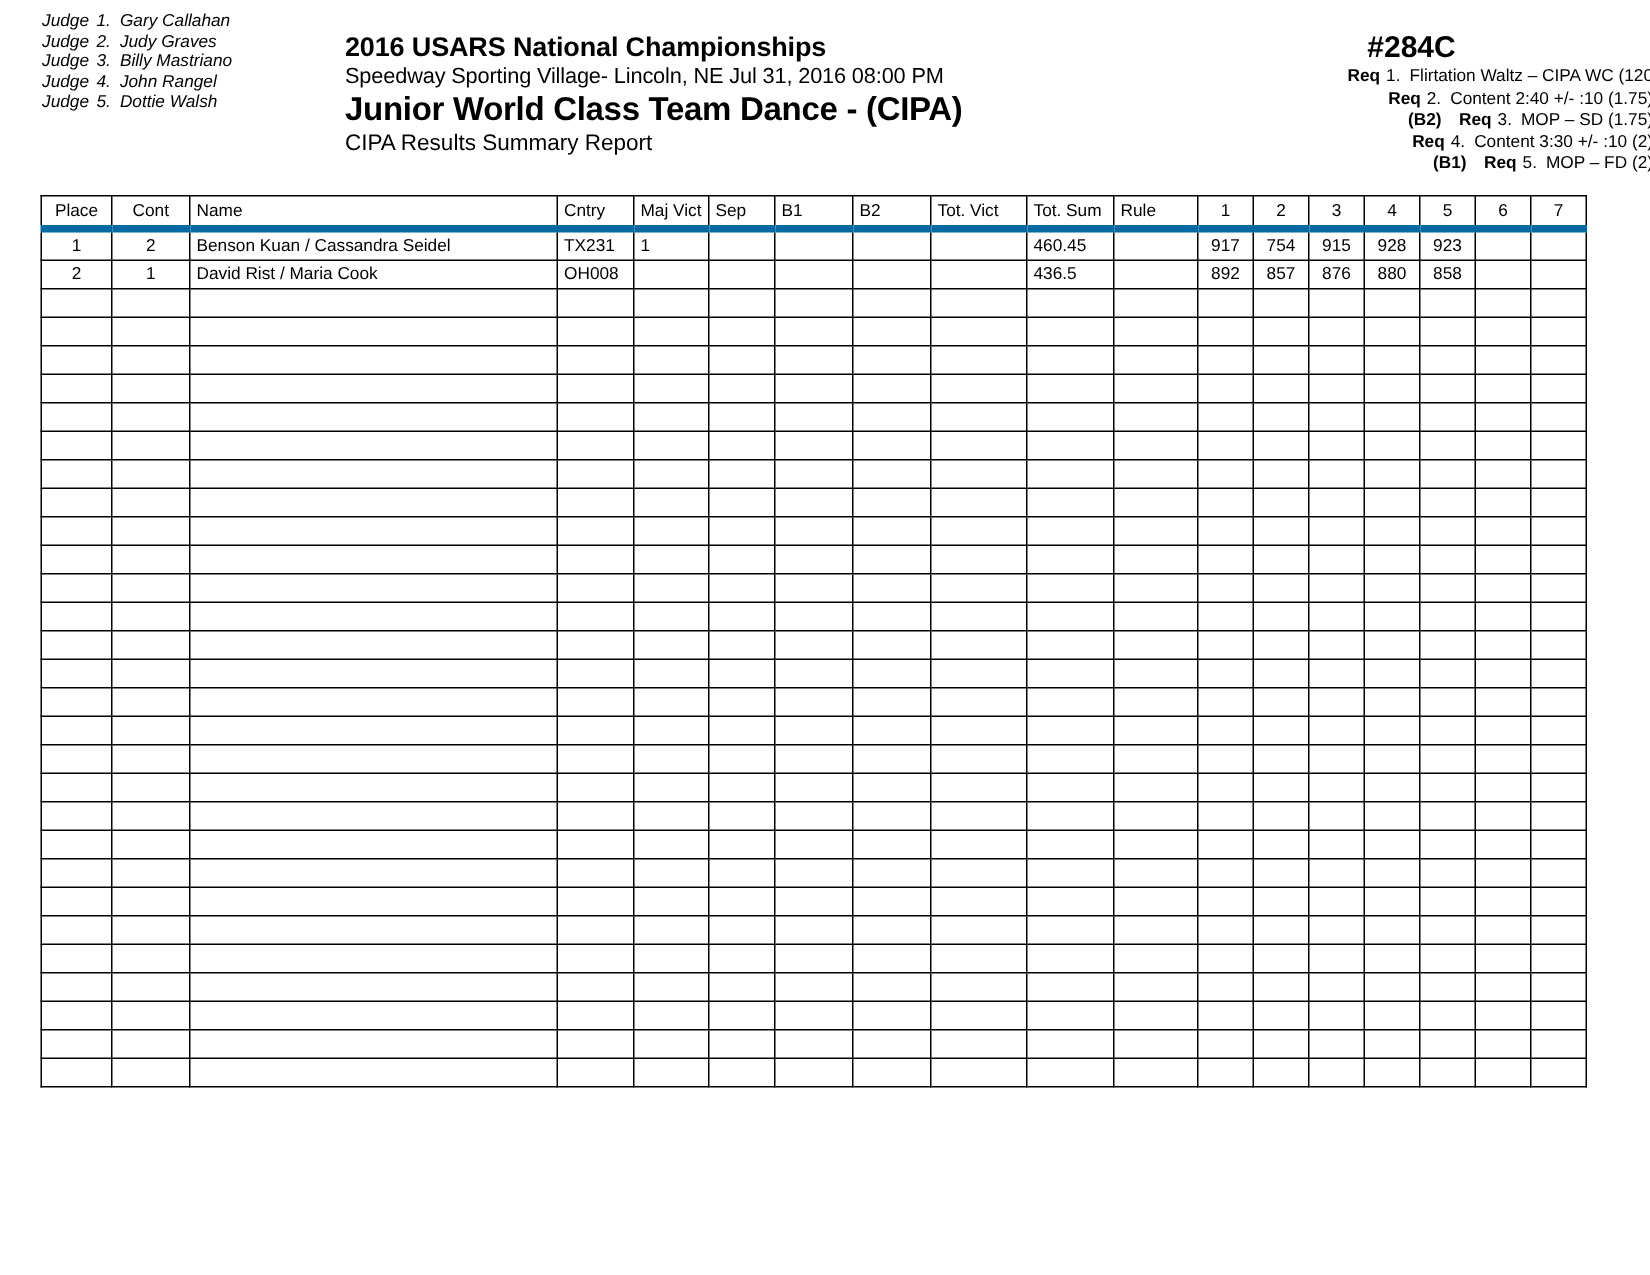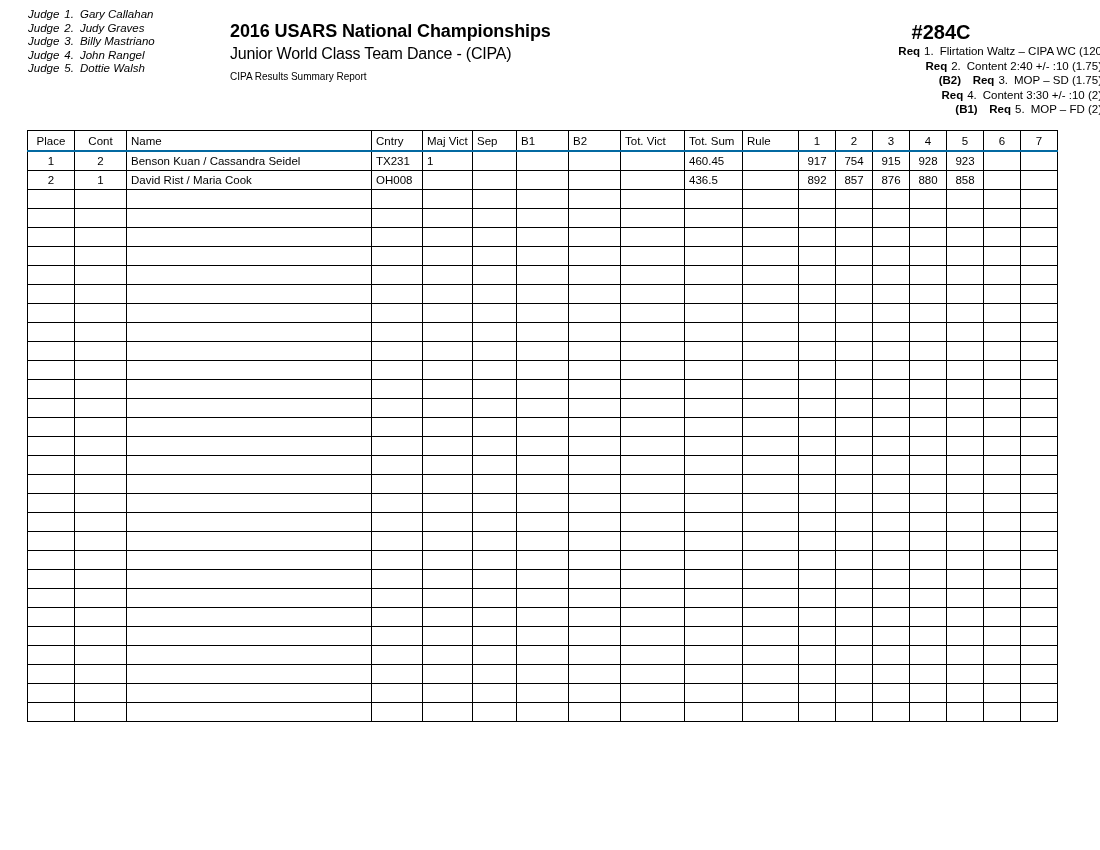--- a/index.html
+++ b/index.html
@@ -44,27 +44,27 @@
     font-weight: bold;
     line-height: 22px;
     letter-spacing: -0.1px;
   }
   #venue-line {
     font-size: 14.5px;
     line-height: 19px;
     letter-spacing: -0.1px;
   }
   #division-title {
-    font-size: 16px;
-    font-weight: normal;
+    font-size: 22px;
+    font-weight: bold;
     line-height: 24px;
     letter-spacing: -0.2px;
   }
   #report-subtitle {
-    font-size: 10px;
+    font-size: 15px;
     line-height: 21px;
   }
 
   
   #req-block {
     position: absolute;
     right: -2px;
     top: 20px;
     width: 260px;
     text-align: right;
@@ -111,21 +111,21 @@
     height: 18px;
     padding: 0 0 0 4px;
     font-weight: normal;
     text-align: left;
     vertical-align: middle;
     overflow: hidden;
     white-space: nowrap;
   }
   #results-table thead th {
     height: 19px;
-    border-bottom: 2px solid #0369a1;
+    border-bottom: 5px solid #0369a1;
   }
   #results-table thead th.center,
   #results-table td.center {
     text-align: center;
     padding-left: 0;
   }
   
   .c-place  { width: 47px; }
   .c-cont   { width: 52px; }
   .c-name   { width: 245px; }
@@ -158,20 +158,21 @@
 <div id="judges">
     <div class="judge-row"><span class="j-word">Judge</span><span class="j-num">1.</span><span class="j-name">Gary Callahan</span></div>
     <div class="judge-row"><span class="j-word">Judge</span><span class="j-num">2.</span><span class="j-name">Judy Graves</span></div>
     <div class="judge-row"><span class="j-word">Judge</span><span class="j-num">3.</span><span class="j-name">Billy Mastriano</span></div>
     <div class="judge-row"><span class="j-word">Judge</span><span class="j-num">4.</span><span class="j-name">John Rangel</span></div>
     <div class="judge-row"><span class="j-word">Judge</span><span class="j-num">5.</span><span class="j-name">Dottie Walsh</span></div>
   </div>
 
 <div id="title-block">
   <div id="event-title">2016 USARS National Championships</div>
+  <div id="venue-line">Speedway Sporting Village- Lincoln, NE  Jul 31, 2016  08:00 PM</div>
   <div id="division-title">Junior World Class Team Dance - (CIPA)</div>
   <div id="report-subtitle">CIPA Results Summary Report</div>
 </div>
 
 <div id="req-block">
   <div id="entry-number">#284C</div>
   <div class="req-list" id="req-list">
       <div class="req-row"><span class="req-bonus"></span><span class="req-label">Req</span><span class="req-idx">1.</span><span class="req-text">Flirtation Waltz – CIPA WC (120</span></div>
       <div class="req-row"><span class="req-bonus"></span><span class="req-label">Req</span><span class="req-idx">2.</span><span class="req-text">Content 2:40 +/- :10 (1.75)</span></div>
       <div class="req-row"><span class="req-bonus">(B2)</span><span class="req-label">Req</span><span class="req-idx">3.</span><span class="req-text">MOP – SD (1.75)</span></div>

